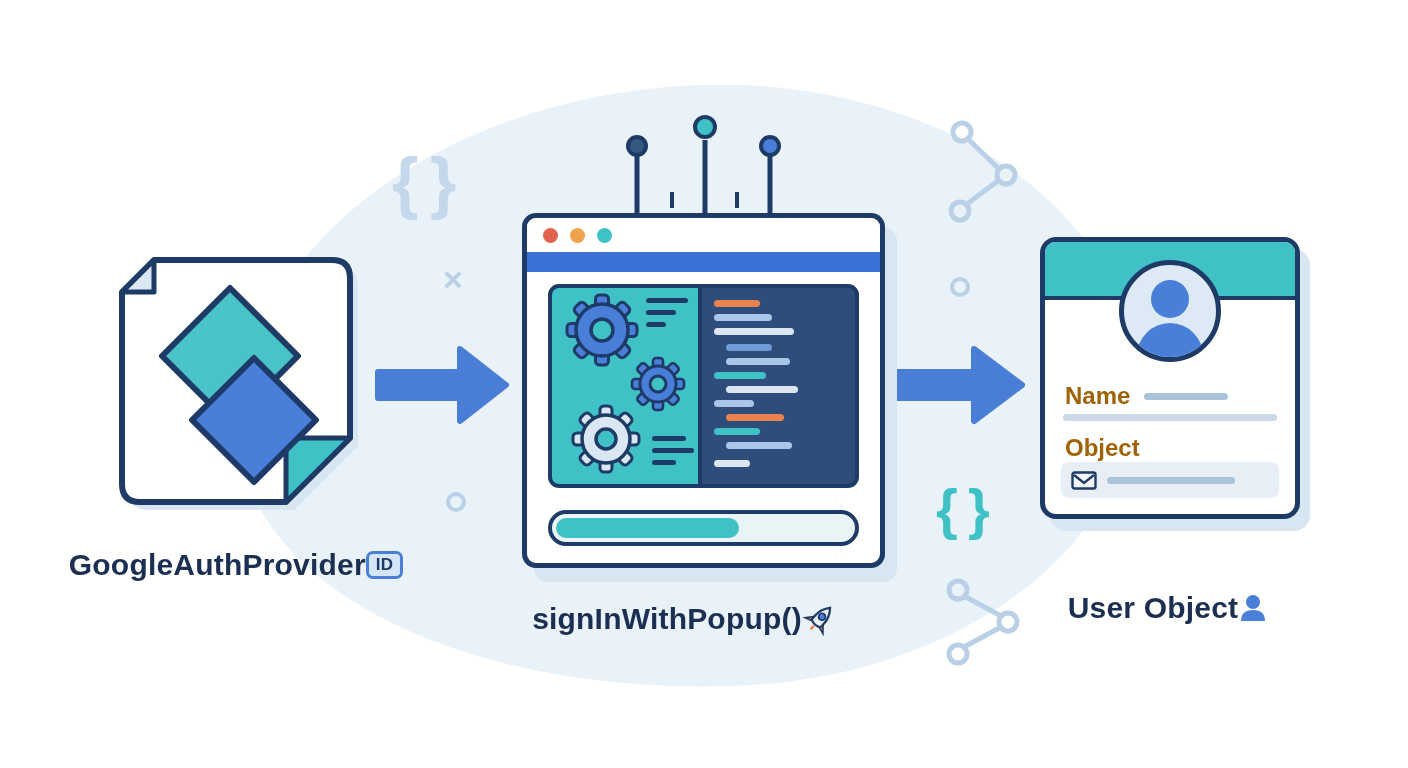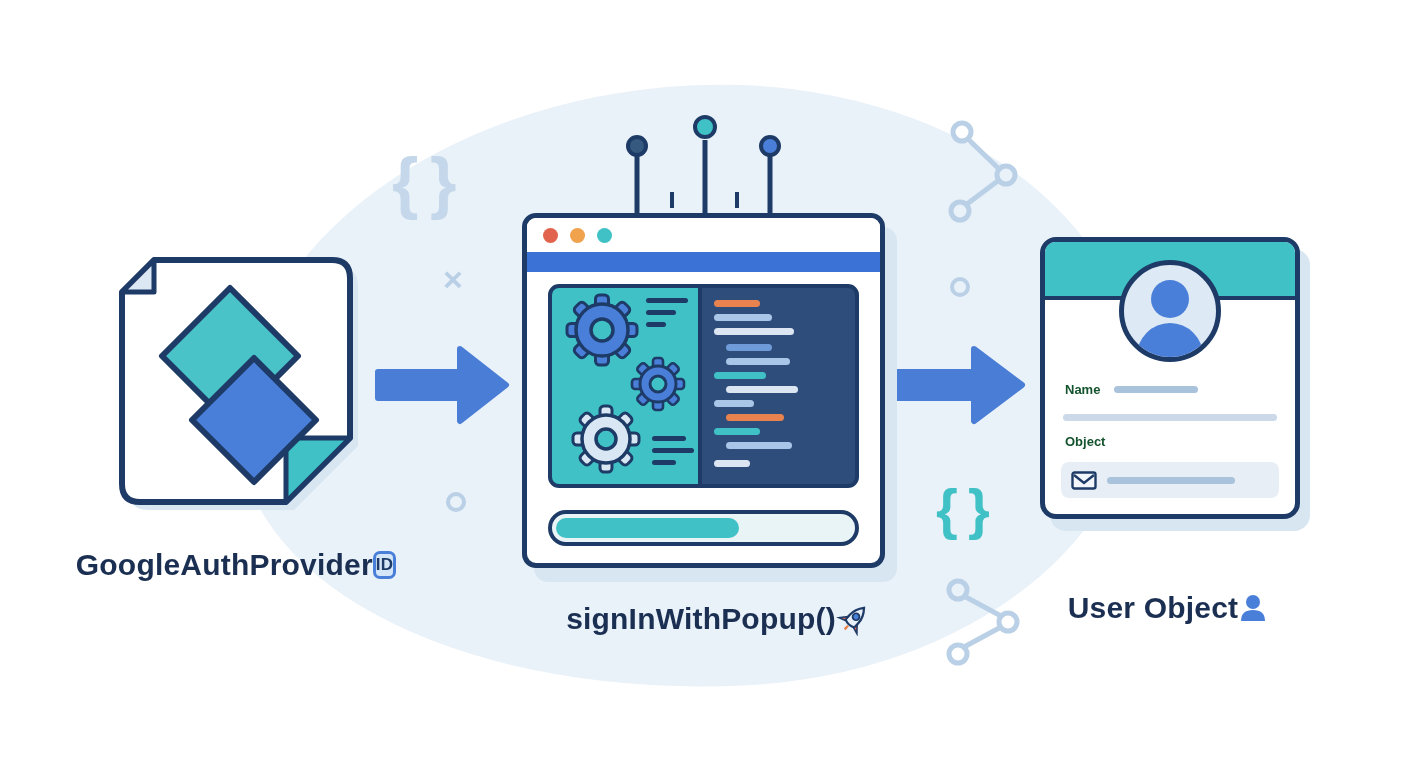--- a/index.html
+++ b/index.html
@@ -10,24 +10,24 @@
   .blob { position:absolute; left:238px; top:86px; width:898px; height:602px; background:#e9f1f9;
           border-radius:52% 48% 45% 55% / 55% 52% 48% 45%; transform:rotate(-3deg); }
 
   .deco { position:absolute; left:0; top:0; }
 
   .doc-svg { position:absolute; left:102px; top:244px; }
 
   .label { position:absolute; display:flex; align-items:center; justify-content:center; 
            font-size:30px; font-weight:700; color:#1b2f52; letter-spacing:.2px; }
   .label-provider { left:36px; top:548px; width:400px; }
-  .label-popup    { left:514px; top:602px; width:410px; }
+  .label-popup    { left:480px; top:602px; width:410px; }
   .label-user     { left:1000px; top:549px; width:336px;margin-top:42px; }
 
-  .id-badge { display:inline-flex; align-items:center; justify-content:center; padding:2px 0;
+  .id-badge { display:inline-flex; align-items:center; justify-content:center; padding:2px 7px;
               border:3px solid #4a7fd9; border-radius:7px; background:#d4e6f7; color:#1d3b66;
               font-size:17px; font-weight:700; line-height:1.1; }
 
   
   .browser { position:absolute; left:522px; top:213px; width:363px; height:355px; background:#fff;
              border:5px solid #1d3b66; border-radius:14px; box-shadow:12px 14px 0 #d8e6f2; overflow:hidden; }
   .browser-top { height:34px; display:flex; align-items:center; gap:12px; padding-left:16px; background:#fff; }
   .dot { width:15px; height:15px; border-radius:50%; }
   .dot-red { background:#e2634d; } .dot-orange { background:#f0a24c; } .dot-teal { background:#3fc1c6; }
   .browser-band { height:20px; background:#3b72d6; }
@@ -38,21 +38,21 @@
 
   
   .card { position:absolute; left:1040px; top:237px; width:260px; height:282px; background:#fff;
           border:5px solid #1d3b66; border-radius:16px; box-shadow:10px 12px 0 #d8e6f2; }
   .card-header { height:58px; background:#3fc1c6; border-bottom:4px solid #1d3b66; border-radius:10px 10px 0 0; }
   .avatar { position:absolute; left:50%; top:18px; transform:translateX(-50%); width:102px; height:102px;
             border:5px solid #1d3b66; border-radius:50%; background:#dde9f4; overflow:hidden; }
   .avatar-head { width:38px; height:38px; background:#4a7fd9; border-radius:50%; margin:15px auto 0; }
   .avatar-body { width:66px; height:44px; background:#4a7fd9; border-radius:33px 33px 0 0; margin:5px auto 0; }
   .name-row { position:absolute; top:140px; left:20px; right:20px; display:flex; align-items:center; }
-  .field-label { font-size:13px; font-weight:700; color:#14532d;text-align:right; }
+  .field-label { font-size:24px; font-weight:700; color:#a16207;text-align:right; }
   .name-line { width:84px; height:7px; background:#a9c3dd; border-radius:4px; margin-left:14px; }
   .long-line { position:absolute; top:172px; left:18px; right:18px; height:7px; background:#ccd9e8; border-radius:4px; }
   .email-label { position:absolute; top:192px; left:20px; }
   .input { position:absolute; top:220px; left:16px; right:16px; height:36px; background:#e8eef5;
            border-radius:8px; display:flex; align-items:center; gap:10px; padding:0 10px; }
   .input-line { width:128px; height:7px; background:#a9c3dd; border-radius:4px; }
 </style>
 </head>
 <body>
 

